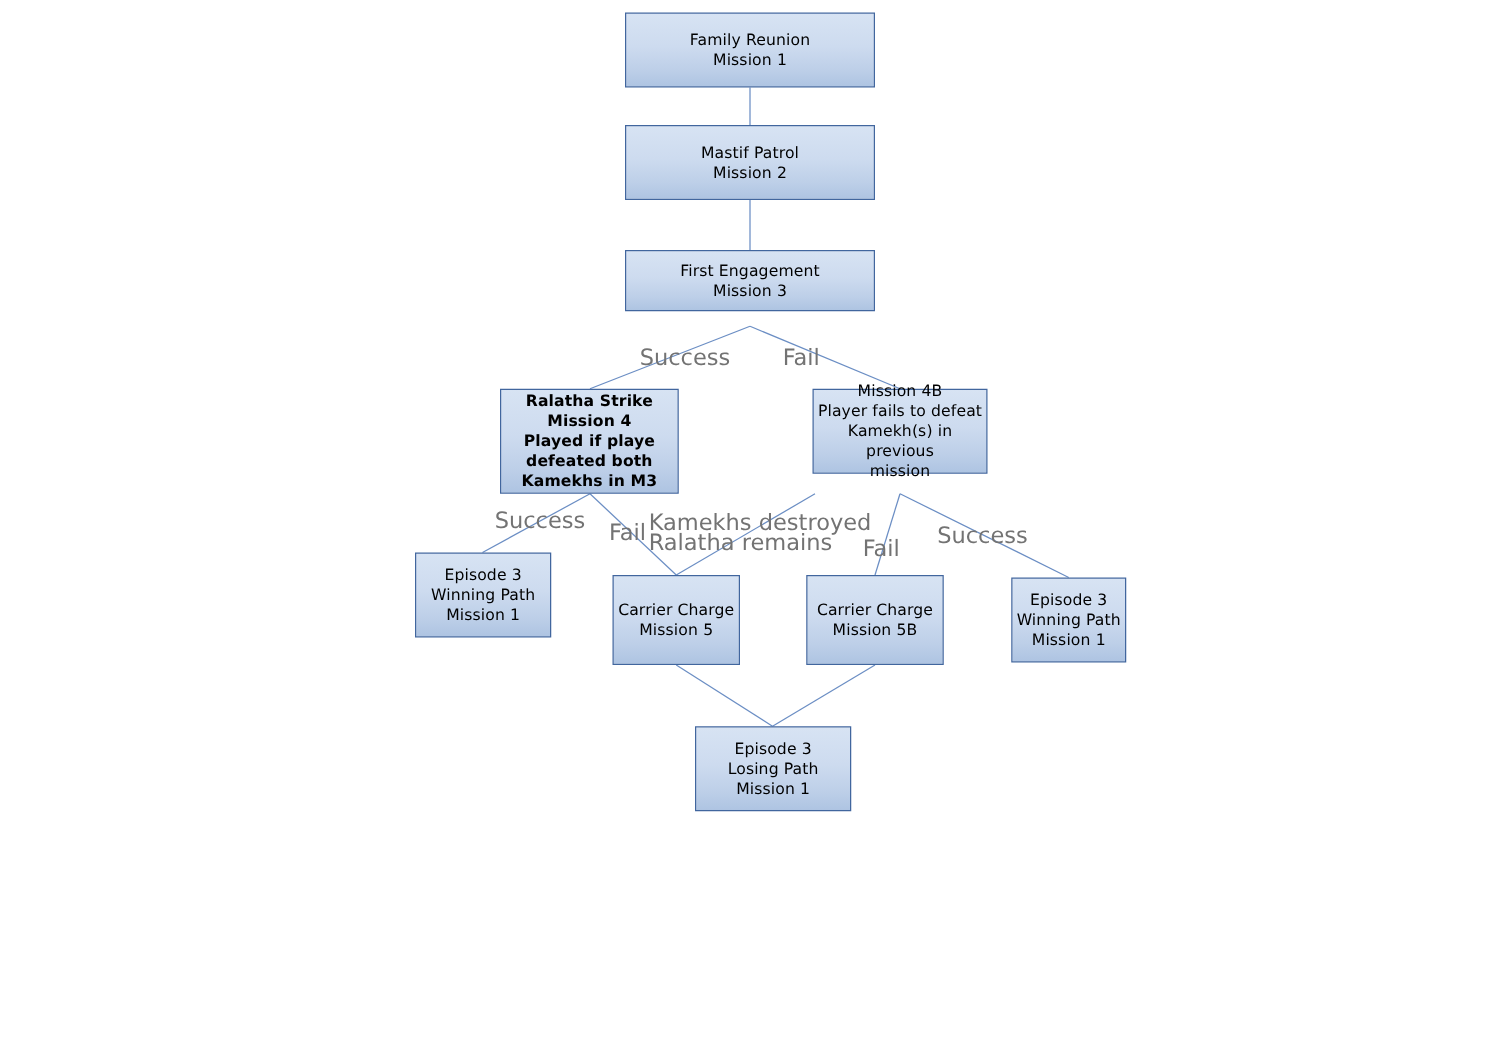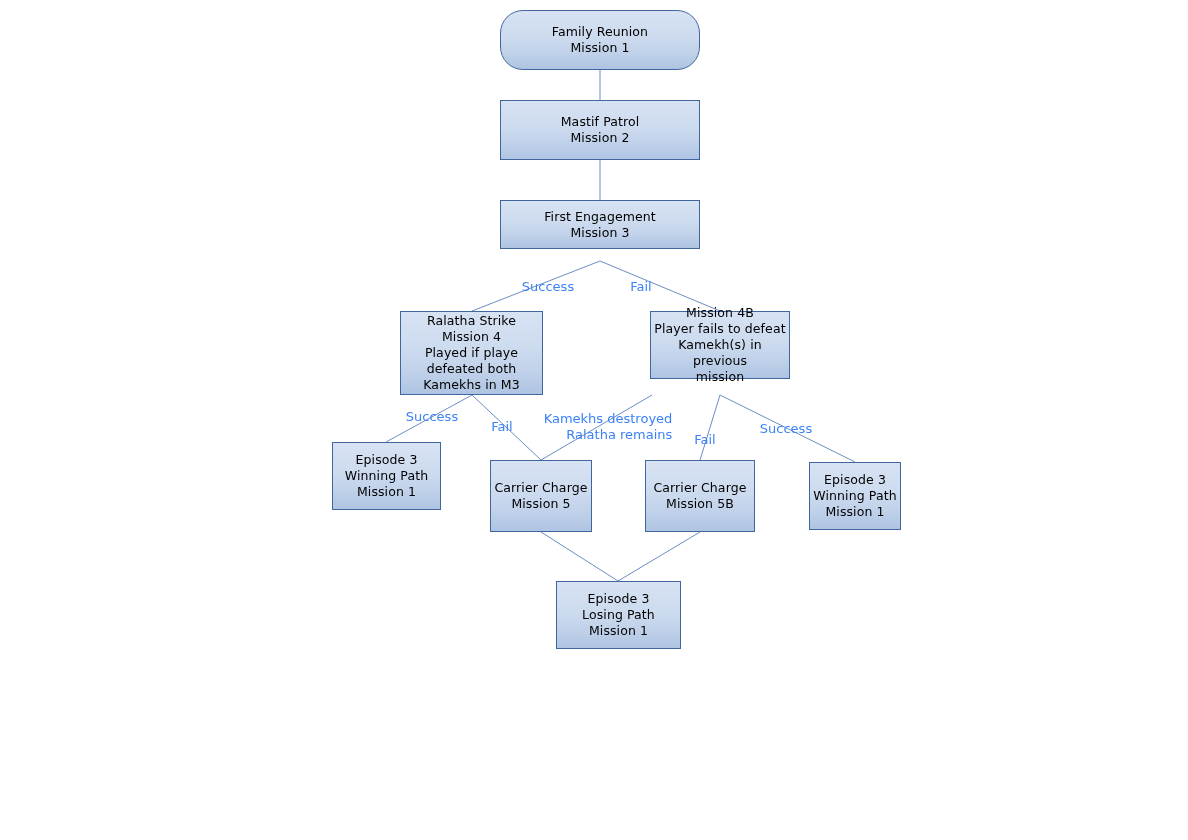--- a/index.html
+++ b/index.html
@@ -37,25 +37,25 @@
     line-height: 16px;
     letter-spacing: 0.1px;
   }
   .node .node-text {
     display: block;
     white-space: pre-line;
     padding: 0 3px;
   }
   .edge-label {
     position: absolute;
-    color: #3b82f6;
-    font-size: 13px;
+    color: #737373;
+    font-size: 18px;
     line-height: 16px;
     white-space: pre-line;
-    text-align: right;
+    text-align: left;
     transform: translate(-50%, -50%);
   }
 </style>
 </head>
 <body>
 
 <div id="canvas">
 
   <svg id="edge-layer" viewBox="0 0 1188 840" width="1188" height="840" xmlns="http://www.w3.org/2000/svg">
       <line x1="600" y1="70" x2="600" y2="100" stroke="#6b8ec4" stroke-width="1"></line>
@@ -65,33 +65,33 @@
       <line x1="472" y1="395" x2="386" y2="442" stroke="#6b8ec4" stroke-width="1"></line>
       <line x1="472" y1="395" x2="541" y2="460" stroke="#6b8ec4" stroke-width="1"></line>
       <line x1="652" y1="395" x2="541" y2="460" stroke="#6b8ec4" stroke-width="1"></line>
       <line x1="720" y1="395" x2="700" y2="460" stroke="#6b8ec4" stroke-width="1"></line>
       <line x1="720" y1="395" x2="855" y2="462" stroke="#6b8ec4" stroke-width="1"></line>
       <line x1="541" y1="532" x2="618" y2="581" stroke="#6b8ec4" stroke-width="1"></line>
       <line x1="700" y1="532" x2="618" y2="581" stroke="#6b8ec4" stroke-width="1"></line>
     </svg>
 
   <div id="node-layer">
-      <div class="node" style="left: 500px; top: 10px; width: 200px; height: 60px; border-radius: 23px;">
+      <div class="node" style="left: 500px; top: 10px; width: 200px; height: 60px;">
         <span class="node-text">Family Reunion
 Mission 1</span>
       </div>
       <div class="node" style="left: 500px; top: 100px; width: 200px; height: 60px;">
         <span class="node-text">Mastif Patrol
 Mission 2</span>
       </div>
       <div class="node" style="left: 500px; top: 200px; width: 200px; height: 49px;">
         <span class="node-text">First Engagement
 Mission 3</span>
       </div>
-      <div class="node" style="left: 400px; top: 311px; width: 143px; height: 84px;">
+      <div class="node" style="left: 400px; top: 311px; width: 143px; height: 84px; font-weight: bold;">
         <span class="node-text">Ralatha Strike
 Mission 4
 Played if playe
 defeated both
 Kamekhs in M3</span>
       </div>
       <div class="node" style="left: 650px; top: 311px; width: 140px; height: 68px;">
         <span class="node-text">Mission 4B
 Player fails to defeat
 Kamekh(s) in previous

